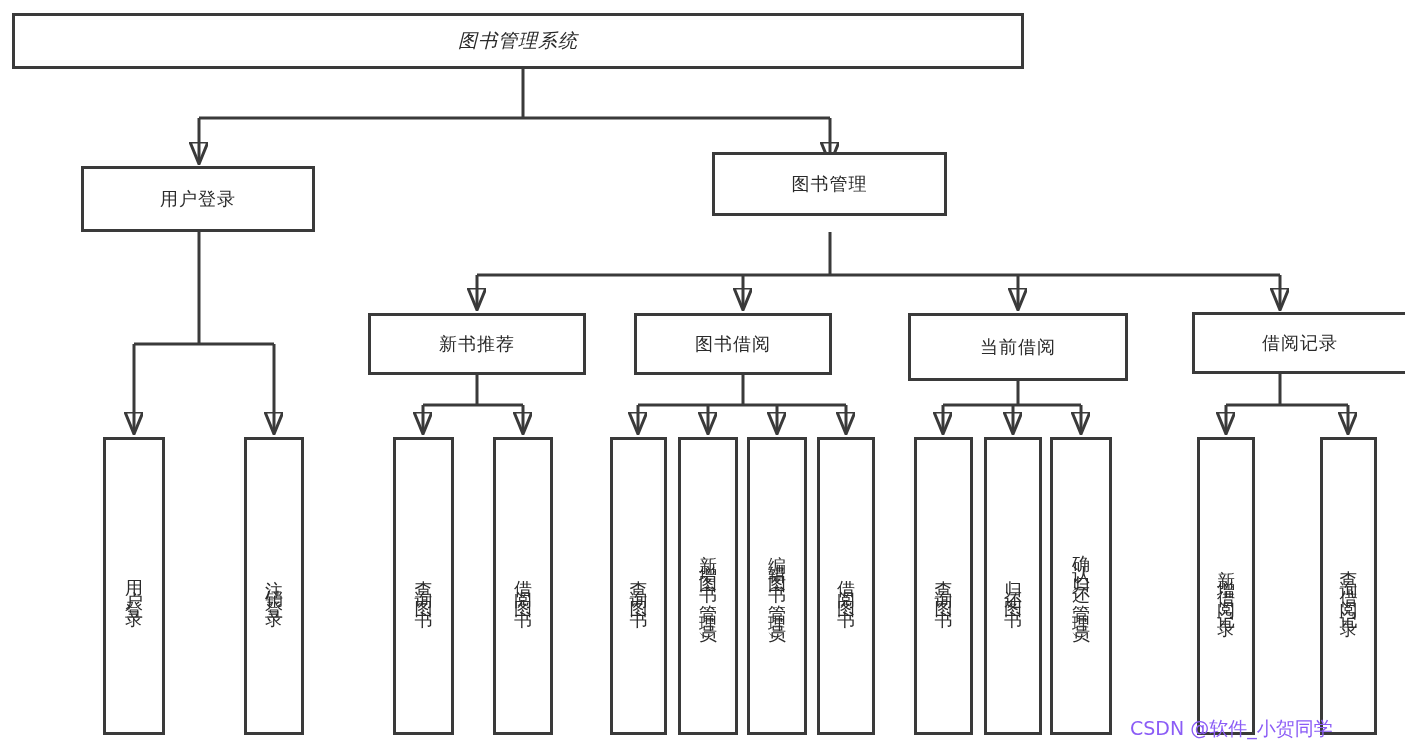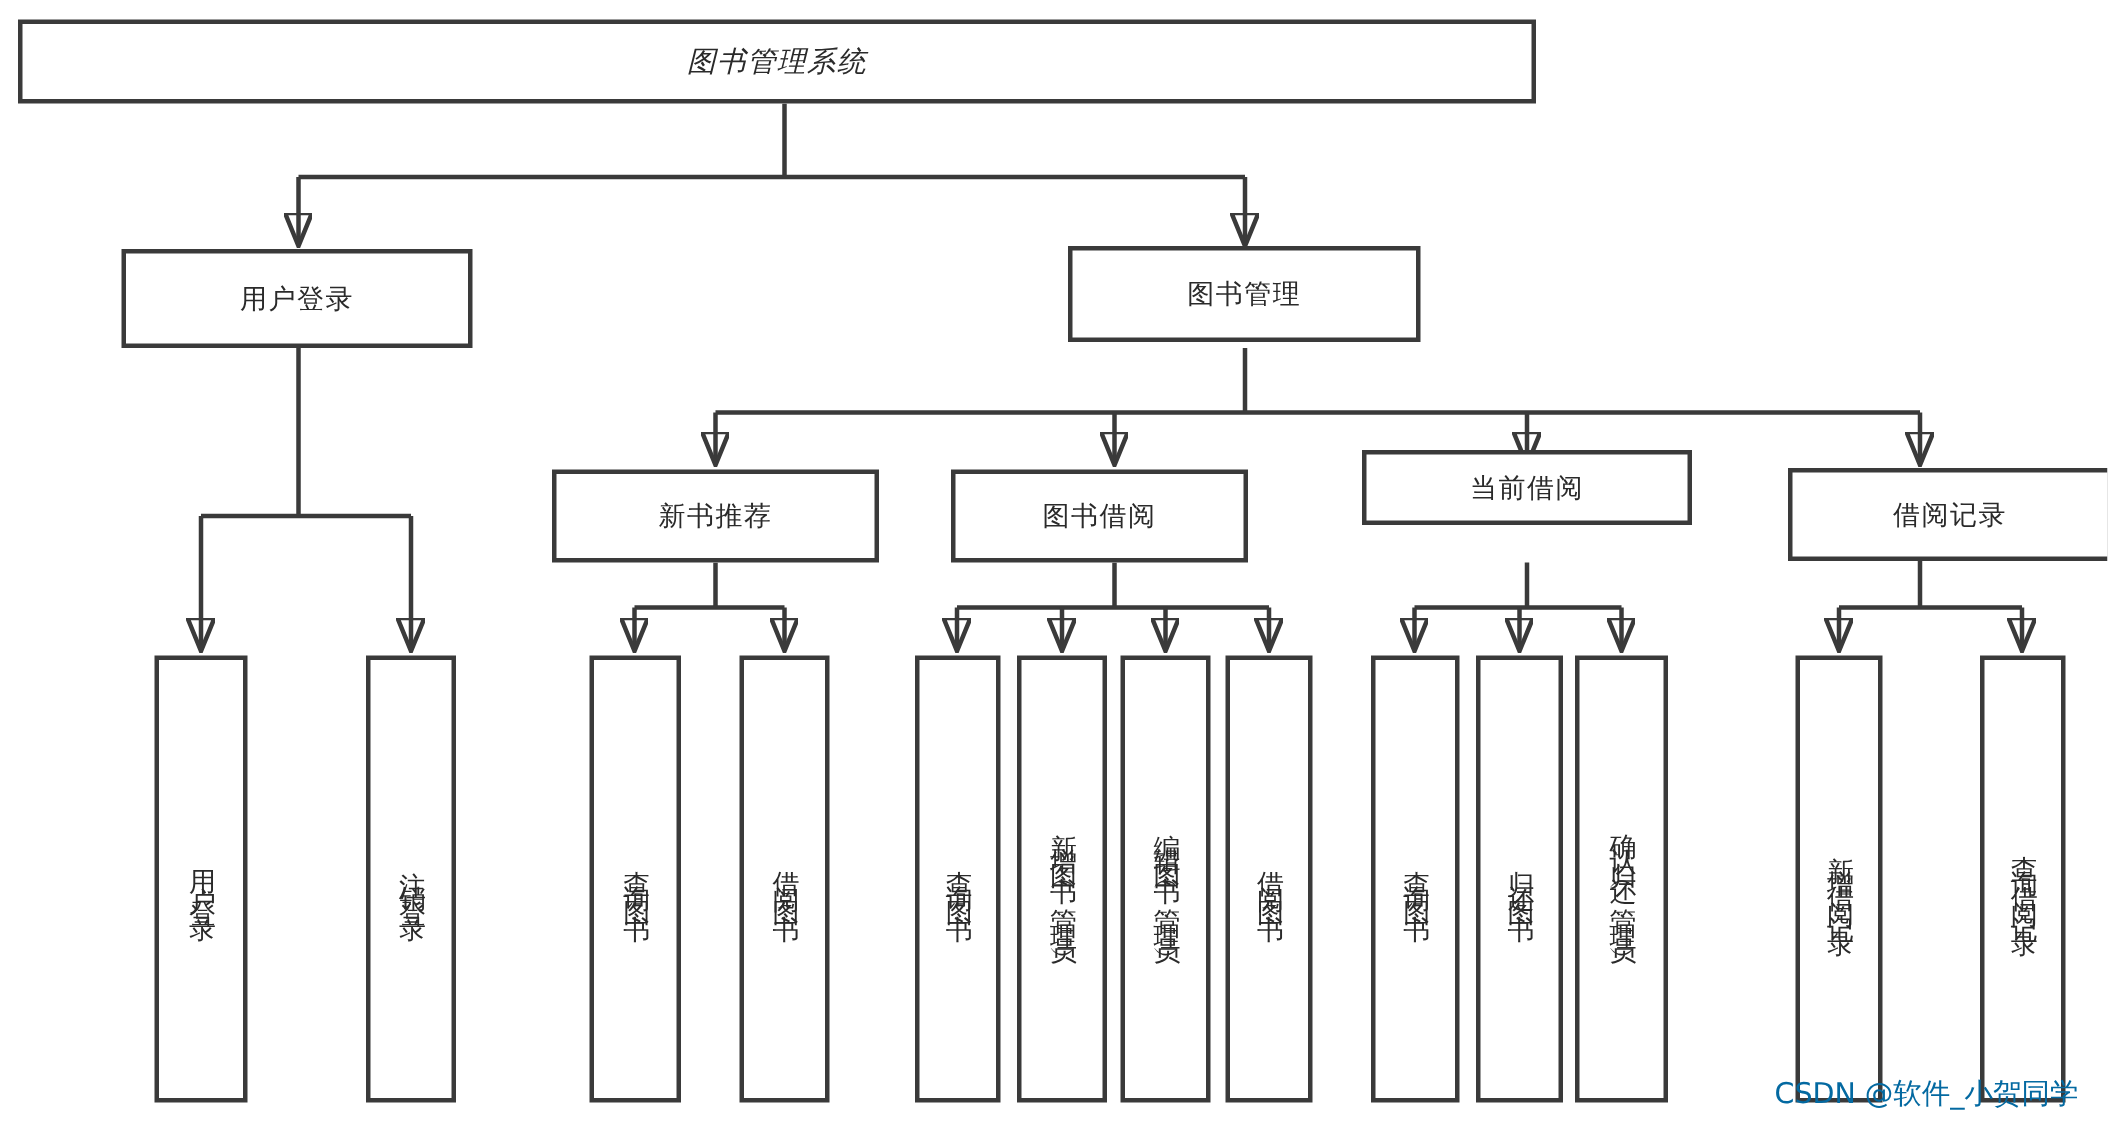--- a/index.html
+++ b/index.html
@@ -34,25 +34,25 @@
   .vbox span {
     writing-mode: vertical-rl;
     text-orientation: mixed;
     font-size: 18px;
     letter-spacing: 10px;
     line-height: 1;
     white-space: nowrap;
   }
   .watermark {
     position: absolute;
-    left: 1183px;
+    left: 1130px;
     top: 716px;
     z-index: 3;
     font-size: 19px;
-    color: #0369a1;
+    color: #8b5cf6;
     white-space: nowrap;
   }
 </style>
 </head>
 <body>
 
 <div class="stage">
 
   <svg class="wires" viewBox="0 0 1405 747">
     <defs>
@@ -90,31 +90,31 @@
     <path d="M1348 405 V433" marker-end="url(#arw)"></path>
   </svg>
 
   <div class="box hbox rootbox" style="left:12px; top:13px; width:1012px; height:56px;">
     <span>图书管理系统</span>
   </div>
 
   <div class="box hbox" style="left:81px; top:166px; width:234px; height:66px;">
     <span>用户登录</span>
   </div>
-  <div class="box hbox" style="left:712px; top:164px; width:235px; height:64px;">
+  <div class="box hbox" style="left:712px; top:152px; width:235px; height:64px;">
     <span>图书管理</span>
   </div>
 
   <div class="box hbox" style="left:368px; top:313px; width:218px; height:62px;">
     <span>新书推荐</span>
   </div>
   <div class="box hbox" style="left:634px; top:313px; width:198px; height:62px;">
     <span>图书借阅</span>
   </div>
-  <div class="box hbox" style="left:908px; top:300px; width:220px; height:50px;">
+  <div class="box hbox" style="left:908px; top:313px; width:220px; height:68px;">
     <span>当前借阅</span>
   </div>
   <div class="box hbox" style="left:1172px; top:312px; width:216px; height:62px;margin-left:20px;">
     <span>借阅记录</span>
   </div>
 
   <div class="box vbox" style="left:103px; top:437px; width:62px; height:298px;">
     <span>用户登录</span>
   </div>
   <div class="box vbox" style="left:244px; top:437px; width:60px; height:298px;">

